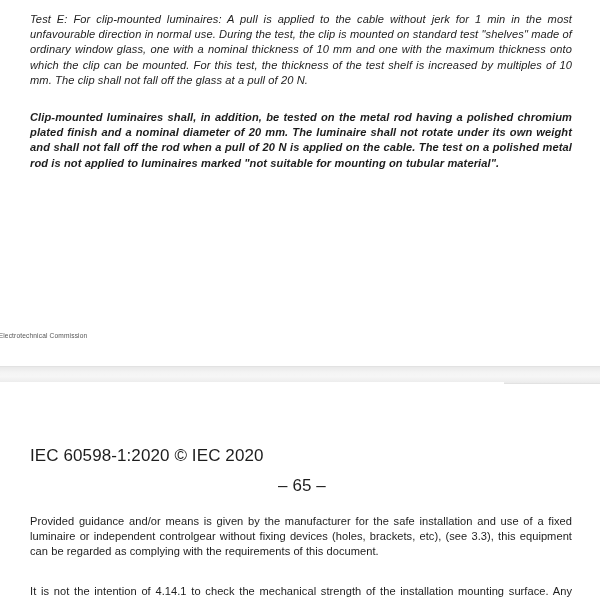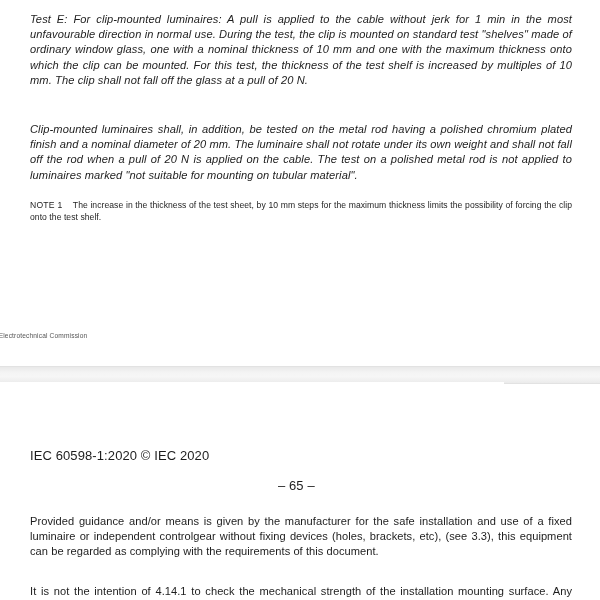--- a/index.html
+++ b/index.html
@@ -82,21 +82,21 @@
     font-style: normal;
     letter-spacing: 0.05px;
     color: #242424;
   }
   .note-para .note-label {
     letter-spacing: 0.2px;
   }
 
   
   #para-test-e      { top: 12px; }
-  #para-clip-rod    { top: 122px; }
+  #para-clip-rod    { top: 110px; font-weight: bold; }
   #note-1           { top: 200px; }
   #note-2           { top: 234px; }
 
   
   .footer-clip {
     position: absolute;
     top: 331px;
     left: 0px;
     font-size: 6.6px;
     line-height: 9px;
@@ -108,21 +108,21 @@
     text-indent: -18px;
   }
 
   
   .running-header {
     position: absolute;
     top: 448px;
     left: 30px;
     width: 542px;
     height: 16px;
-    font-size: 13px;
+    font-size: 17px;
     line-height: 16px;
     color: #1d1d1d;
     letter-spacing: 0.1px;
   }
   .running-header .hdr-std {
     position: absolute;
     left: 0;
     top: 0;
     white-space: nowrap;
   }
@@ -140,25 +140,20 @@
 </style>
 </head>
 <body>
 
 <div class="page page-upper">
 
   <div class="body-para" id="para-test-e">Test E: For clip-mounted luminaires: A pull is applied to the cable without jerk for 1 min in the most unfavourable direction in normal use. During the test, the clip is mounted on standard test "shelves" made of ordinary window glass, one with a nominal thickness of 10 mm and one with the maximum thickness onto which the clip can be mounted. For this test, the thickness of the test shelf is increased by multiples of 10 mm. The clip shall not fall off the glass at a pull of 20 N.</div>
 
   <div class="body-para" id="para-clip-rod">Clip-mounted luminaires shall, in addition, be tested on the metal rod having a polished chromium plated finish and a nominal diameter of 20 mm. The luminaire shall not rotate under its own weight and shall not fall off the rod when a pull of 20 N is applied on the cable. The test on a polished metal rod is not applied to luminaires marked "not suitable for mounting on tubular material".</div>
 
-  <div class="note-para" id="note-1">
-    <span class="note-label">NOTE 1</span>
-    <span>&nbsp;&nbsp;</span>
-    <span>The increase in the thickness of the test sheet, by 10 mm steps for the maximum thickness limits the possibility of forcing the clip onto the test shelf.</span>
-  </div>
 
 
   <div class="footer-clip">ional Electrotechnical Commission</div>
 
 </div>
 
 <div class="page-break">
   <div class="band-inner"></div>
 </div>
 

